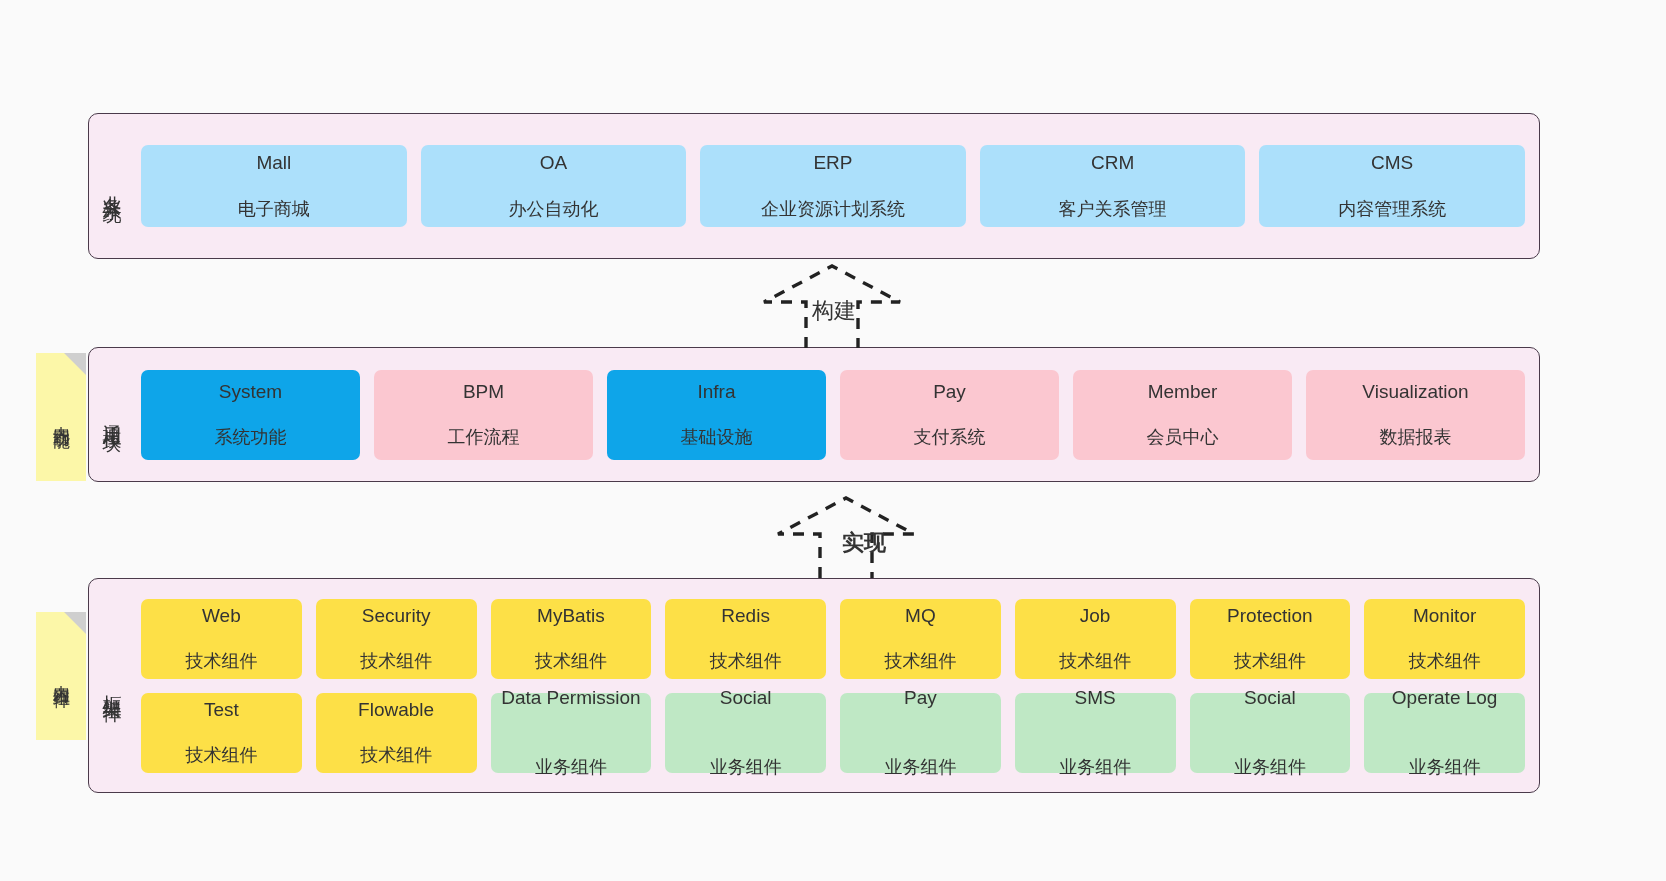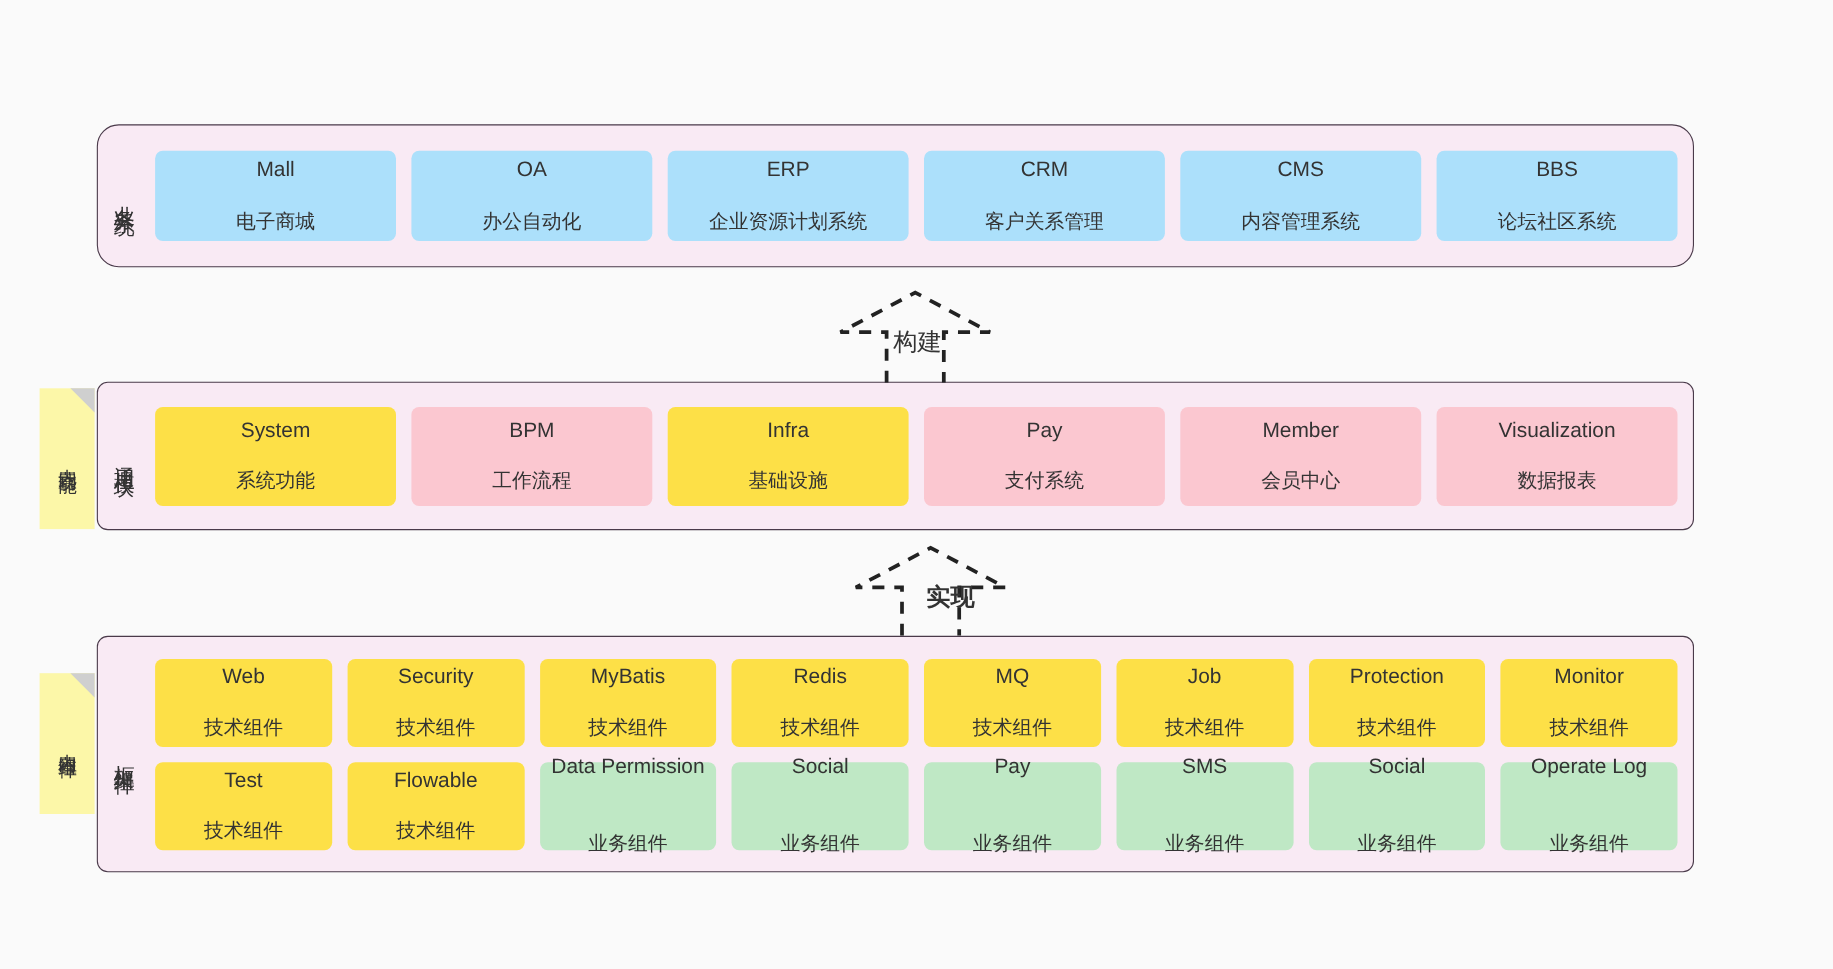--- a/index.html
+++ b/index.html
@@ -79,21 +79,21 @@
     font-size: 19px;
     color: #333333;
   }
   .card .c-sub {
     font-size: 18px;
     color: #333333;
     margin-top: 24px;
   }
 
   .card.blue        { background: #ace0fb; }
-  .card.red         { background: #fde047; }
+  .card.red         { background: #0ea5e9; }
   .card.pink        { background: #fbc7d0; }
   .card.green       { background: #fde047; }
   .card.lightgreen  { background: #bfe8c5; gap: 23px; }
 
   .h-biz   { height: 82px; }
   .h-mod   { height: 90px; }
   .h-comp  { height: 80px; }
 
   
   .note {
@@ -135,21 +135,21 @@
     background: transparent;
     white-space: nowrap;
     user-select: none;
   }
 </style>
 </head>
 <body>
 
 <div class="canvas">
 
-  <div class="layer" id="layer-business" style="left:88px; top:113px; width:1452px; height:130px;border-radius:20px;">
+  <div class="layer" id="layer-business" style="left:88px; top:113px; width:1452px; height:146px;">
     <div class="layer-title">业务系统</div>
     <div class="layer-body">
       <div class="row">
 
         <div class="card blue h-biz">
           <span class="c-name">Mall</span>
           <span class="c-sub">电子商城</span>
         </div>
         <div class="card blue h-biz">
           <span class="c-name">OA</span>
@@ -159,24 +159,20 @@
           <span class="c-name">ERP</span>
           <span class="c-sub">企业资源计划系统</span>
         </div>
         <div class="card blue h-biz">
           <span class="c-name">CRM</span>
           <span class="c-sub">客户关系管理</span>
         </div>
         <div class="card blue h-biz">
           <span class="c-name">CMS</span>
           <span class="c-sub">内容管理系统</span>
-        </div>
-        <div class="card blue h-biz">
-          <span class="c-name">BBS</span>
-          <span class="c-sub">论坛社区系统</span>
         </div>
 
       </div>
     </div>
   </div>
 
   <div class="conn" style="left:758px; top:262px;">
     <svg width="148" height="86" viewBox="0 0 148 86" fill="none">
       <path d="M 48 86 L 48 40 L 6 40 L 74 4 L 142 40 L 100 40 L 100 86" stroke="#222222" stroke-width="3.4" stroke-dasharray="11 9" fill="none" stroke-linejoin="miter" stroke-linecap="butt"></path>
     </svg>

